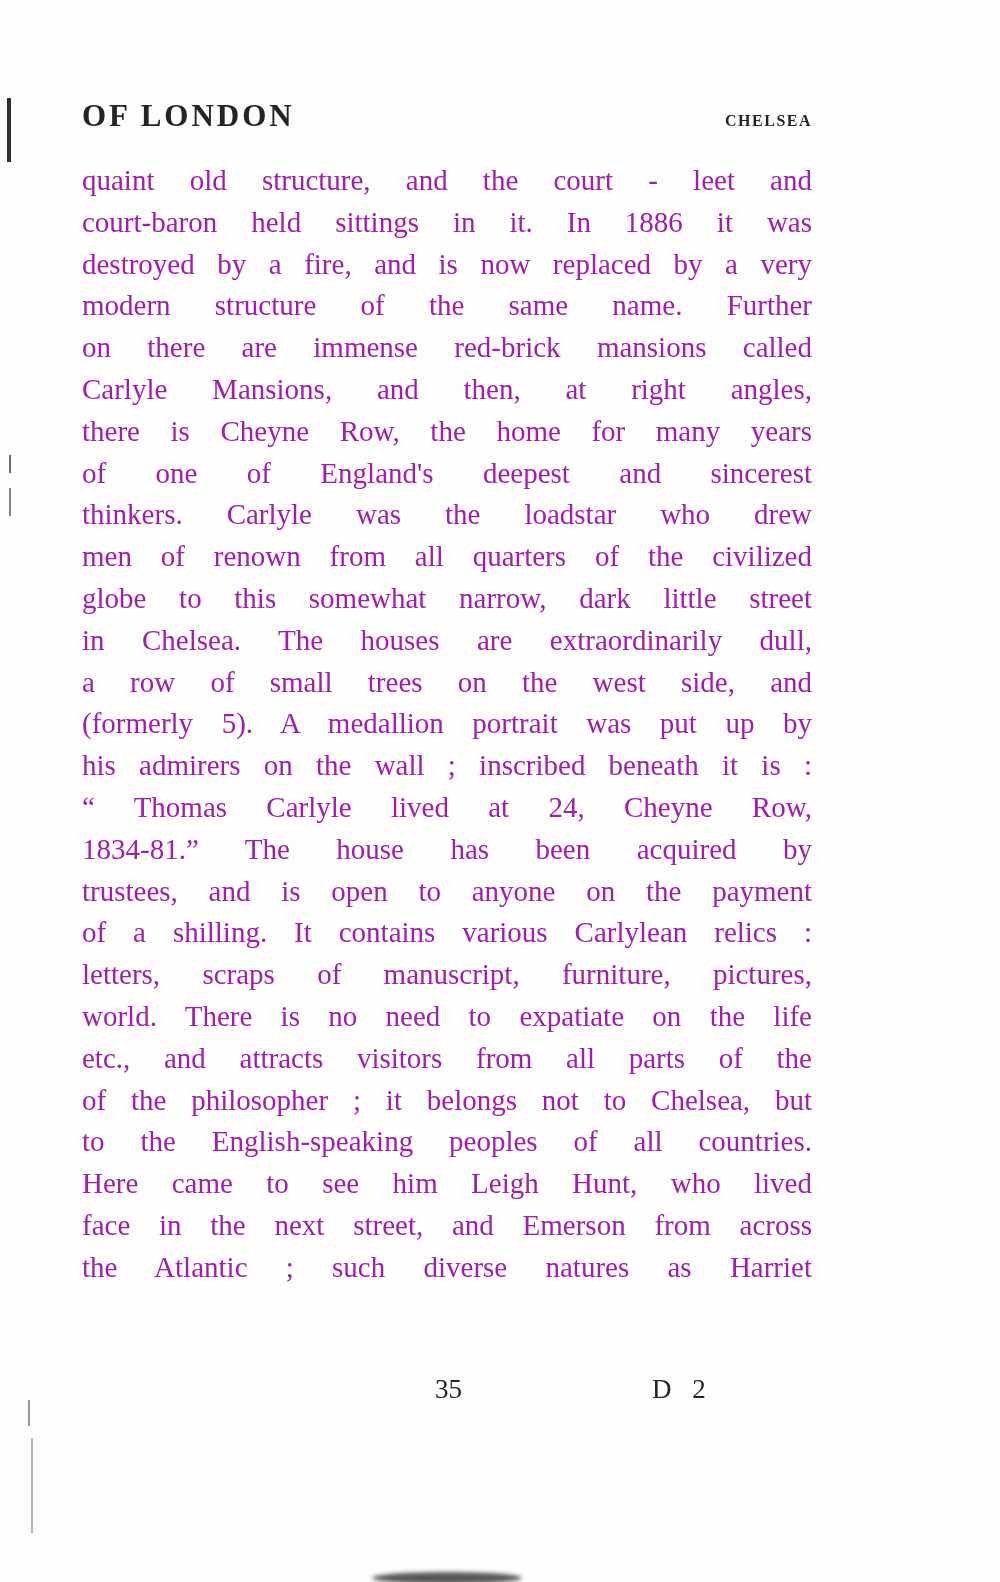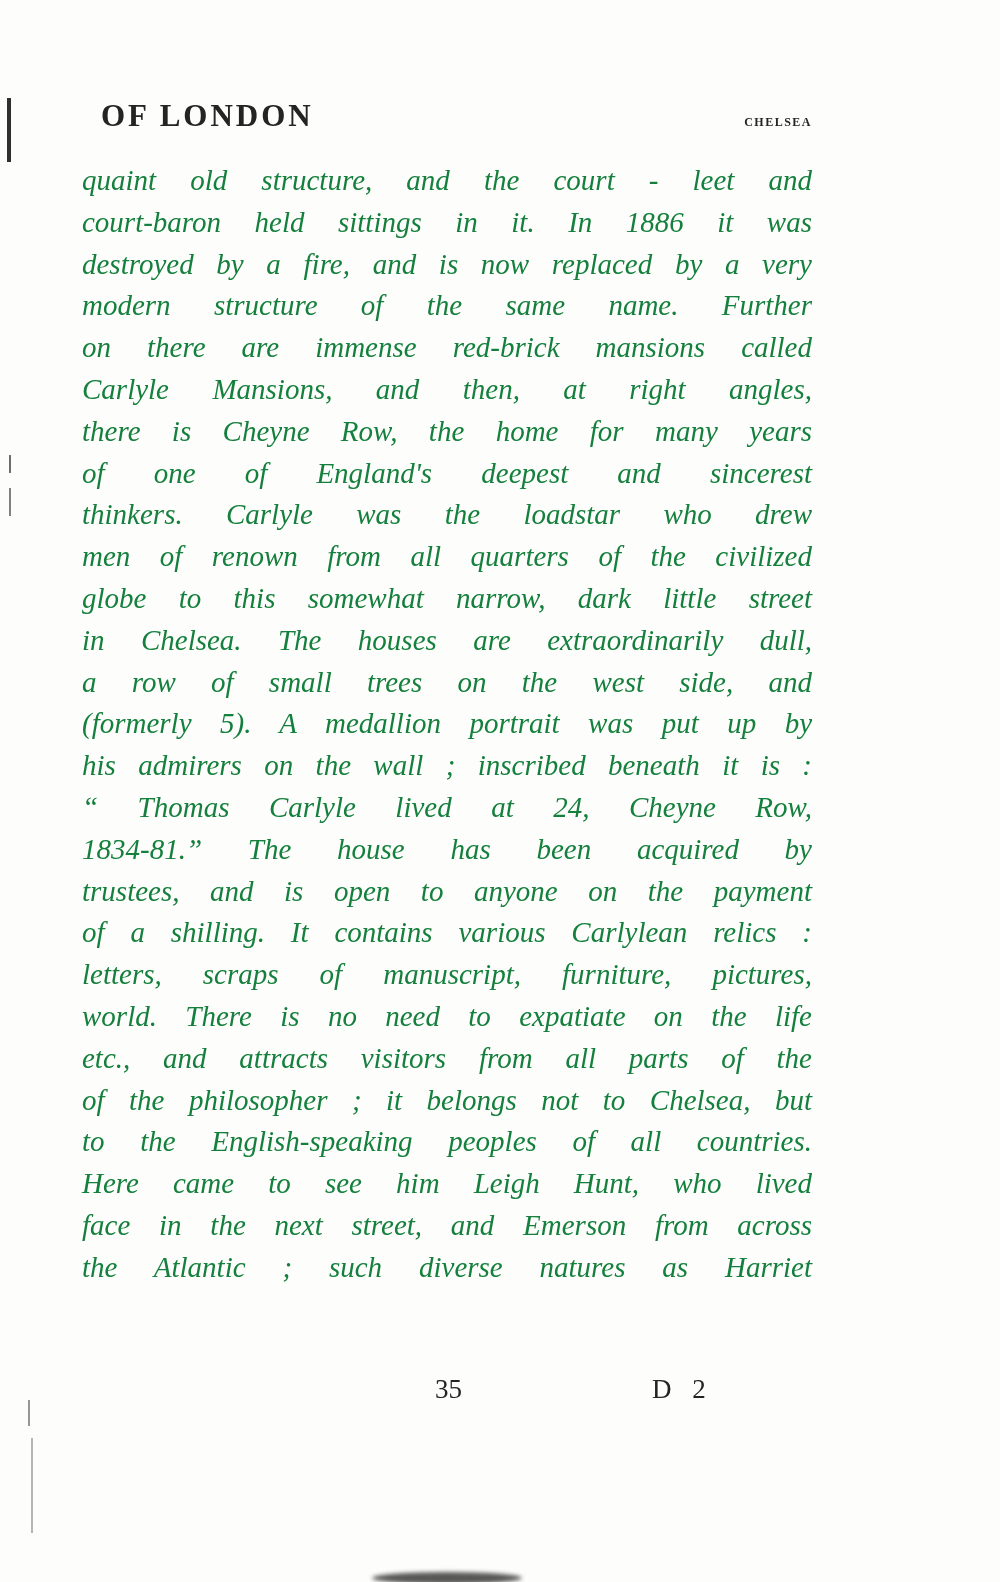--- a/index.html
+++ b/index.html
@@ -22,40 +22,38 @@
     top: 98px;
     width: 730px;
     display: flex;
     justify-content: space-between;
     align-items: baseline;
   }
   .header-title {
     font-weight: bold;
     font-size: 31px;
     letter-spacing: 3px;
-    margin-left: 19px;
   }
   .running-head {
     font-weight: bold;
-    font-size: 12px;
+    font-size: 16px;
     letter-spacing: 1.5px;
   }
   .body-block {
     position: absolute;
     left: 82px;
     top: 160px;
     width: 730px;
   }
   .line {
     font-size: 29px;
     line-height: 41.8px;
     text-align: justify;
     text-align-last: justify;
-    color: #15803d;
-    font-style: italic;
+    color: #a21caf;
   }
   .footer {
     position: absolute;
     left: 82px;
     top: 1374px;
     width: 730px;
     height: 42px;
     font-size: 27px;
     text-align: center;
   }

